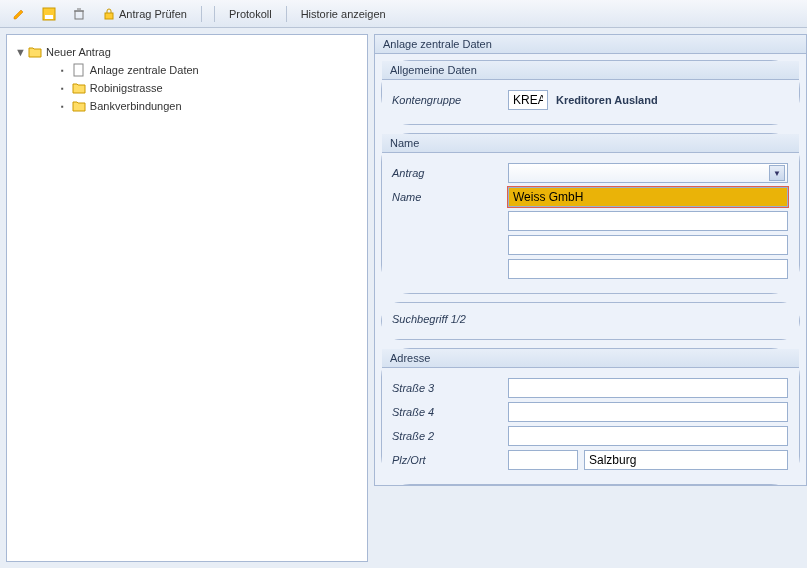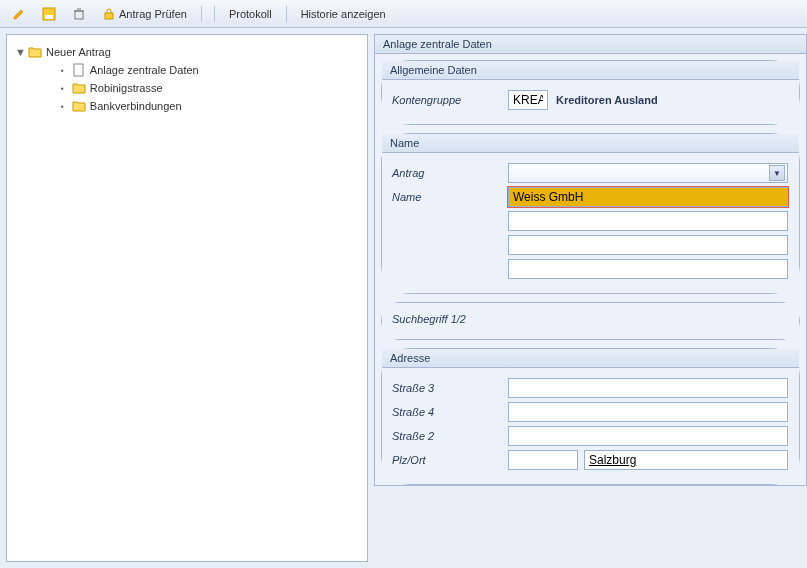--- a/index.html
+++ b/index.html
@@ -283,21 +283,21 @@
               <span class="formlabel">Straße 4</span>
               <input class="textinput wide" style="">
             </div>
             <div class="formrow">
               <span class="formlabel">Straße 2</span>
               <input class="textinput wide" style="">
             </div>
             <div class="formrow">
               <span class="formlabel">Plz/Ort</span>
               <input class="textinput" style="width: 70px;">
-              <input class="textinput" style="width: 204px; text-decoration: underline;" value="Salzburg">
+              <input class="textinput" style="width: 204px;" value="Salzburg">
             </div>
 
           </div>
         </div>
 
       </div>
     </div>
   </div>
 </div>
 

